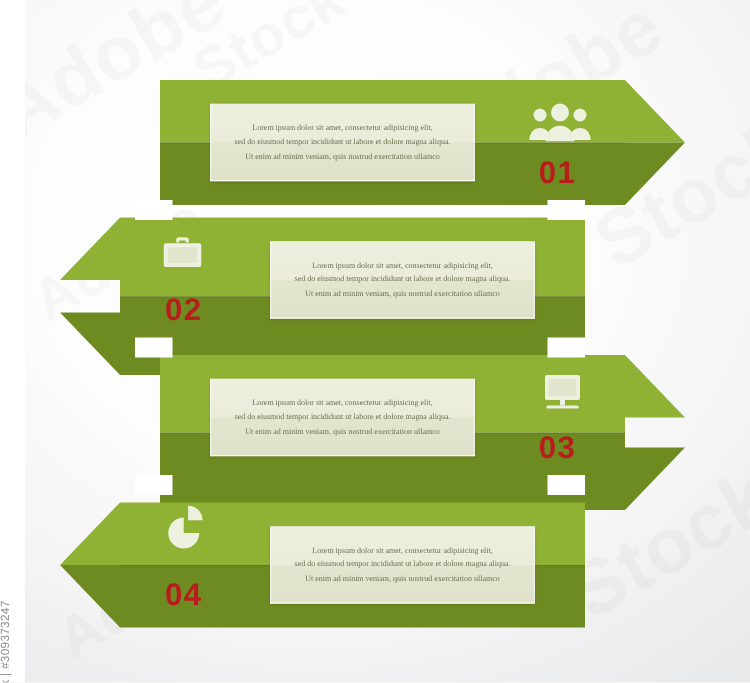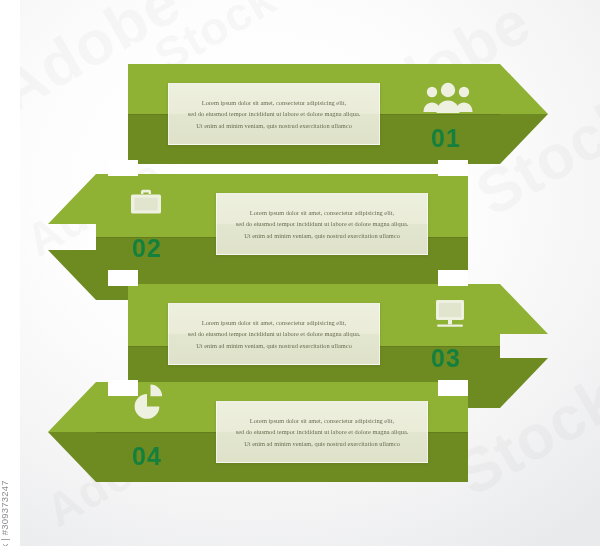--- a/index.html
+++ b/index.html
@@ -99,21 +99,21 @@
     font-family:"Liberation Serif", serif;
     font-size:6.4px; line-height:1.75;
     color:#6a6f52; text-align:center;
   }
 
   
   .icon { position:absolute; z-index:30; }
   .icon svg { display:block; }
   .num {
     position:absolute; z-index:30;
-    font-size:25px; font-weight:700; color:#15803d;
+    font-size:25px; font-weight:700; color:#b91c1c;
     letter-spacing:1px; line-height:1;
   }
 </style>
 </head>
 <body>
 
 <div class="wm-big" style="left:-10px;  top:10px;">Adobe</div>
 <div class="wm-big wm-s" style="left:150px; top:0px;">Stock</div>
 <div class="wm-big" style="left:340px; top:30px;">Adobe</div>
 <div class="wm-big" style="left:470px; top:120px;">Stock</div>
@@ -211,21 +211,21 @@
         <rect x="5" y="2" width="28" height="20" rx="1.4" fill="#eef0e0"></rect>
         <rect x="8" y="5" width="22" height="14" fill="#d7dcc0" opacity=".55"></rect>
         <rect x="17" y="22" width="4" height="4.4" fill="#eef0e0"></rect>
         <rect x="6" y="26.4" width="26" height="2.4" rx="1.2" fill="#eef0e0"></rect>
       </svg>
     </div>
 
     <div class="num" style="left:303px; top:62px;">03</div>
   </div>
 
-  <div class="row" style="left:48px; top:382px; width:420px; height:100px;">
+  <div class="row" style="left:48px; top:402px; width:420px; height:100px;">
     <div class="head head-l" style="left:0; width:48px;">
       <div class="tri-top"></div>
       <div class="tri-bot"></div>
     </div>
     <div class="bar" style="left:48px; width:372px;">
       <div class="half-top"></div>
       <div class="half-bot"></div>
       <div class="seam"></div>
     </div>
 

